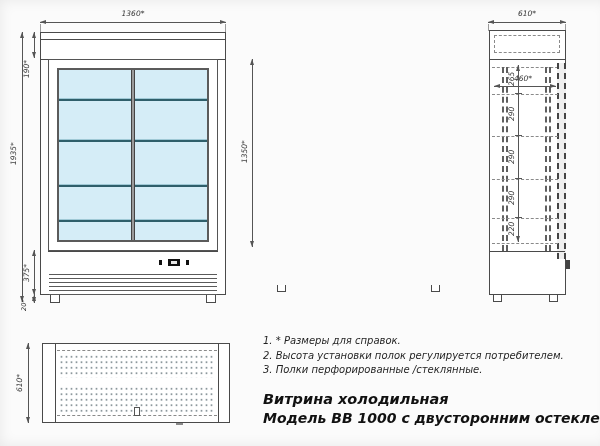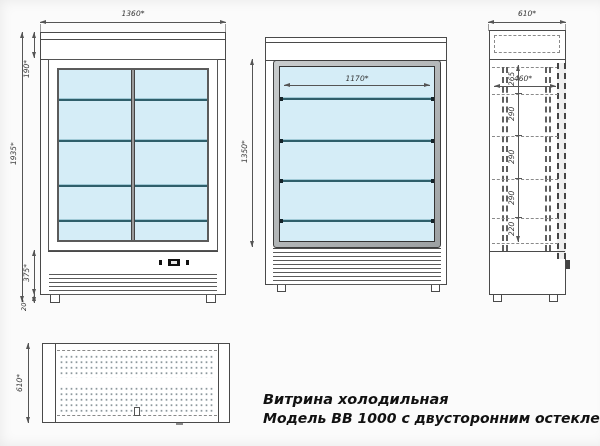--- a/index.html
+++ b/index.html
@@ -95,39 +95,20 @@
       </div>
       <div class="louver" style="left:1px;top:22px;width:168px;height:22px;"></div>
     </div>
   </div>
   <div class="box" style="left:50px;top:295px;width:10px;height:8px;border-top:none;"></div>
   <div class="box" style="left:206px;top:295px;width:10px;height:8px;border-top:none;"></div>
 
   <div class="dimv" style="left:252px;top:59px;height:188px;"></div>
   <div class="vtext" style="left:239px;top:128px;height:48px;">1350*</div>
 
-  <div class="box" style="left:265px;top:37px;width:182px;height:248px;">
-    <div class="hline" style="left:0;right:0;top:4px;"></div>
-    <div class="hline" style="left:0;right:0;top:22px;"></div>
-
-    <div class="abs" style="left:7px;top:22px;width:168px;height:188px;background:linear-gradient(135deg,#c9cccd,#9da1a3);border:1px solid #3d3d3d;border-radius:3px;box-sizing:border-box;">
-      <div class="glass abs" style="left:5px;top:5px;width:156px;height:176px;border:1px solid #333;box-sizing:border-box;">
-        <div class="shelf clips" style="top:30px;"></div>
-        <div class="shelf clips" style="top:72px;"></div>
-        <div class="shelf clips" style="top:112px;"></div>
-        <div class="shelf clips" style="top:152px;"></div>
-        <div class="dimh" style="left:4px;top:18px;width:146px;"></div>
-        <div class="dimlab" style="left:4px;top:7px;width:146px;">1170*</div>
-      </div>
-    </div>
-
-    <div class="abs" style="left:7px;top:210px;width:168px;height:37px;border-top:1px solid #4a4a4a;">
-      <div class="louver" style="left:0;top:3px;width:168px;height:33px;"></div>
-    </div>
-  </div>
   <div class="box" style="left:277px;top:285px;width:9px;height:7px;border-top:none;"></div>
   <div class="box" style="left:431px;top:285px;width:9px;height:7px;border-top:none;"></div>
 
   <div class="ext" style="left:488px;top:24px;width:1px;height:7px;"></div>
   <div class="ext" style="left:565px;top:24px;width:1px;height:7px;"></div>
   <div class="dimh" style="left:488px;top:22px;width:78px;"></div>
   <div class="dimlab" style="left:488px;top:9px;width:78px;">610*</div>
 
   <div class="box" style="left:489px;top:30px;width:77px;height:265px;">
     <div class="abs" style="left:4px;top:4px;width:66px;height:18px;border:1px dashed #8a8a8a;box-sizing:border-box;"></div>
@@ -171,19 +152,24 @@
     <div class="vline" style="left:175px;top:0;height:78px;"></div>
     <div class="hdash" style="left:14px;top:6px;width:160px;"></div>
     <div class="hdash" style="left:14px;top:71px;width:160px;"></div>
     <div class="dots" style="left:16px;top:10px;width:156px;height:24px;"></div>
     <div class="dots" style="left:16px;top:42px;width:156px;height:26px;"></div>
     <div class="box" style="left:91px;top:63px;width:6px;height:9px;border-color:#555;"></div>
   </div>
   <div class="abs" style="left:176px;top:423px;width:7px;height:2px;background:#8a8a8a;"></div>
 
 
+  <div class="abs" style="left:263px;top:334px;">
+    <div class="note-line">1. * Размеры для справок.</div>
+    <div class="note-line">2. Высота установки полок регулируется потребителем.</div>
+    <div class="note-line">3. Полки перфорированные /стеклянные.</div>
+  </div>
 
   <div class="abs" style="left:263px;top:391px;">
     <div class="title-line1">Витрина холодильная</div>
     <div class="title-line2">Модель ВВ 1000 с двусторонним остеклением</div>
   </div>
 
 </div>
 
 </body></html>

